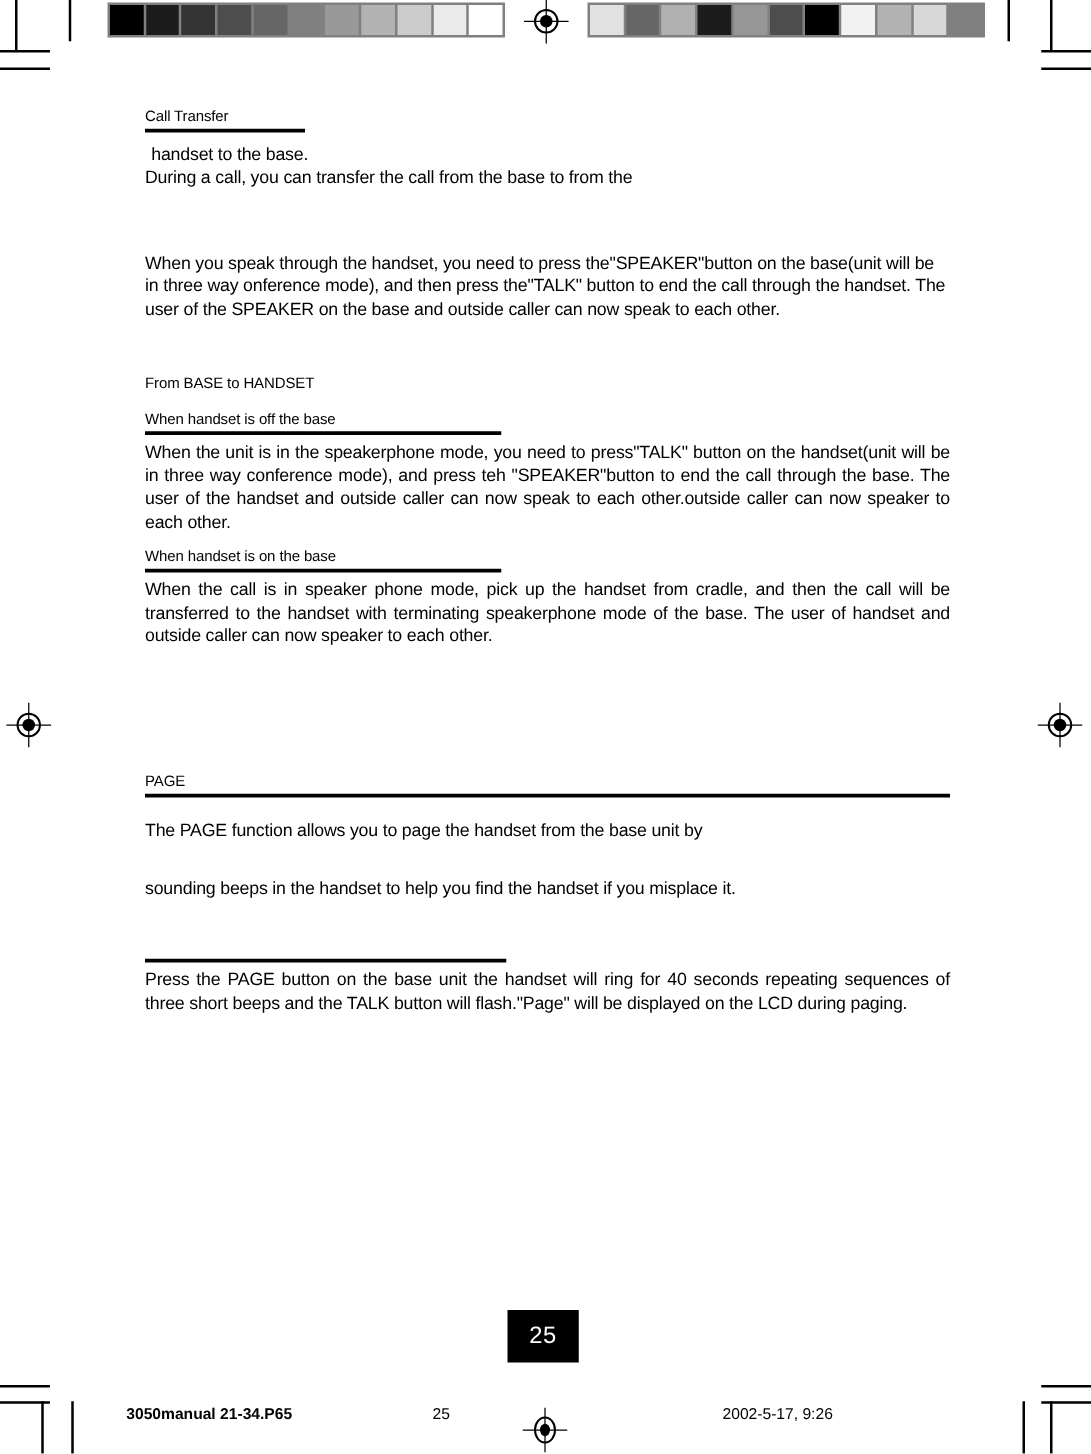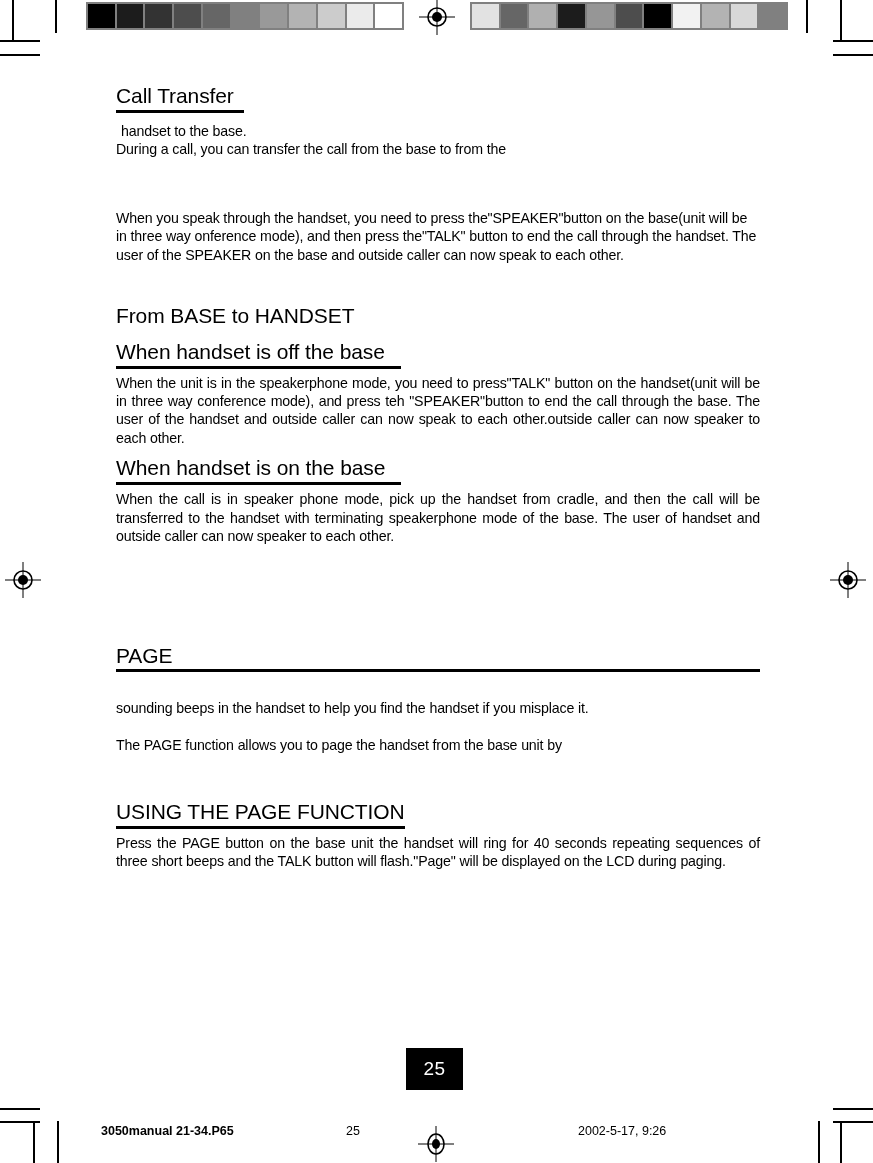--- a/index.html
+++ b/index.html
@@ -54,21 +54,21 @@
 
   
   #content {
     position: absolute;
     left: 116px;
     top: 84px;
     width: 644px;
   }
 
   .h-title {
-    font-size: 21px;
+    font-size: 12px;
     line-height: 1.18;
     letter-spacing: -0.1px;
     margin: 0;
     font-weight: normal;
     display: inline-block;
   }
   .rule-under {
     height: 3px;
     background: #000000;
     margin-top: 1px;
@@ -255,29 +255,28 @@
       <p class="para justify" style="margin-top:0;">When the call is in speaker phone mode, pick up the handset from cradle, and then the call will be transferred to the  handset with terminating speakerphone mode of the base. The user of handset and outside caller can now speaker to each other.</p>
     </div>
 
     <div class="spacer-xl"></div>
 
     <div class="block">
       <div class="uline-box" style="width:100%;margin-top:32px;">
         <span class="h-title">PAGE</span>
         <div class="rule-under"></div>
       </div>
+      <p class="para" style="margin-top:18px;">The PAGE function allows you to page the handset from the base unit by</p>
       <p class="para" style="margin-top:27px;">sounding beeps in the handset to help you find the handset if you misplace it.</p>
-      <p class="para" style="margin-top:18px;">The PAGE function allows you to page the handset from the base unit by</p>
     </div>
 
     <div class="spacer-lg"></div>
 
     <div class="block">
       <div class="uline-box" style="width:289px;">
-        <span class="h-title">USING THE PAGE FUNCTION</span>
         <div class="rule-under"></div>
       </div>
       <p class="para justify" style="margin-top:4px;">Press the PAGE button on the base unit the handset will ring for 40 seconds repeating sequences of three short beeps and the TALK button will flash."Page" will be displayed on the LCD during paging.</p>
     </div>
 
   </div>
 
   <div id="page-badge">25</div>
 
   <div id="footer-meta">

